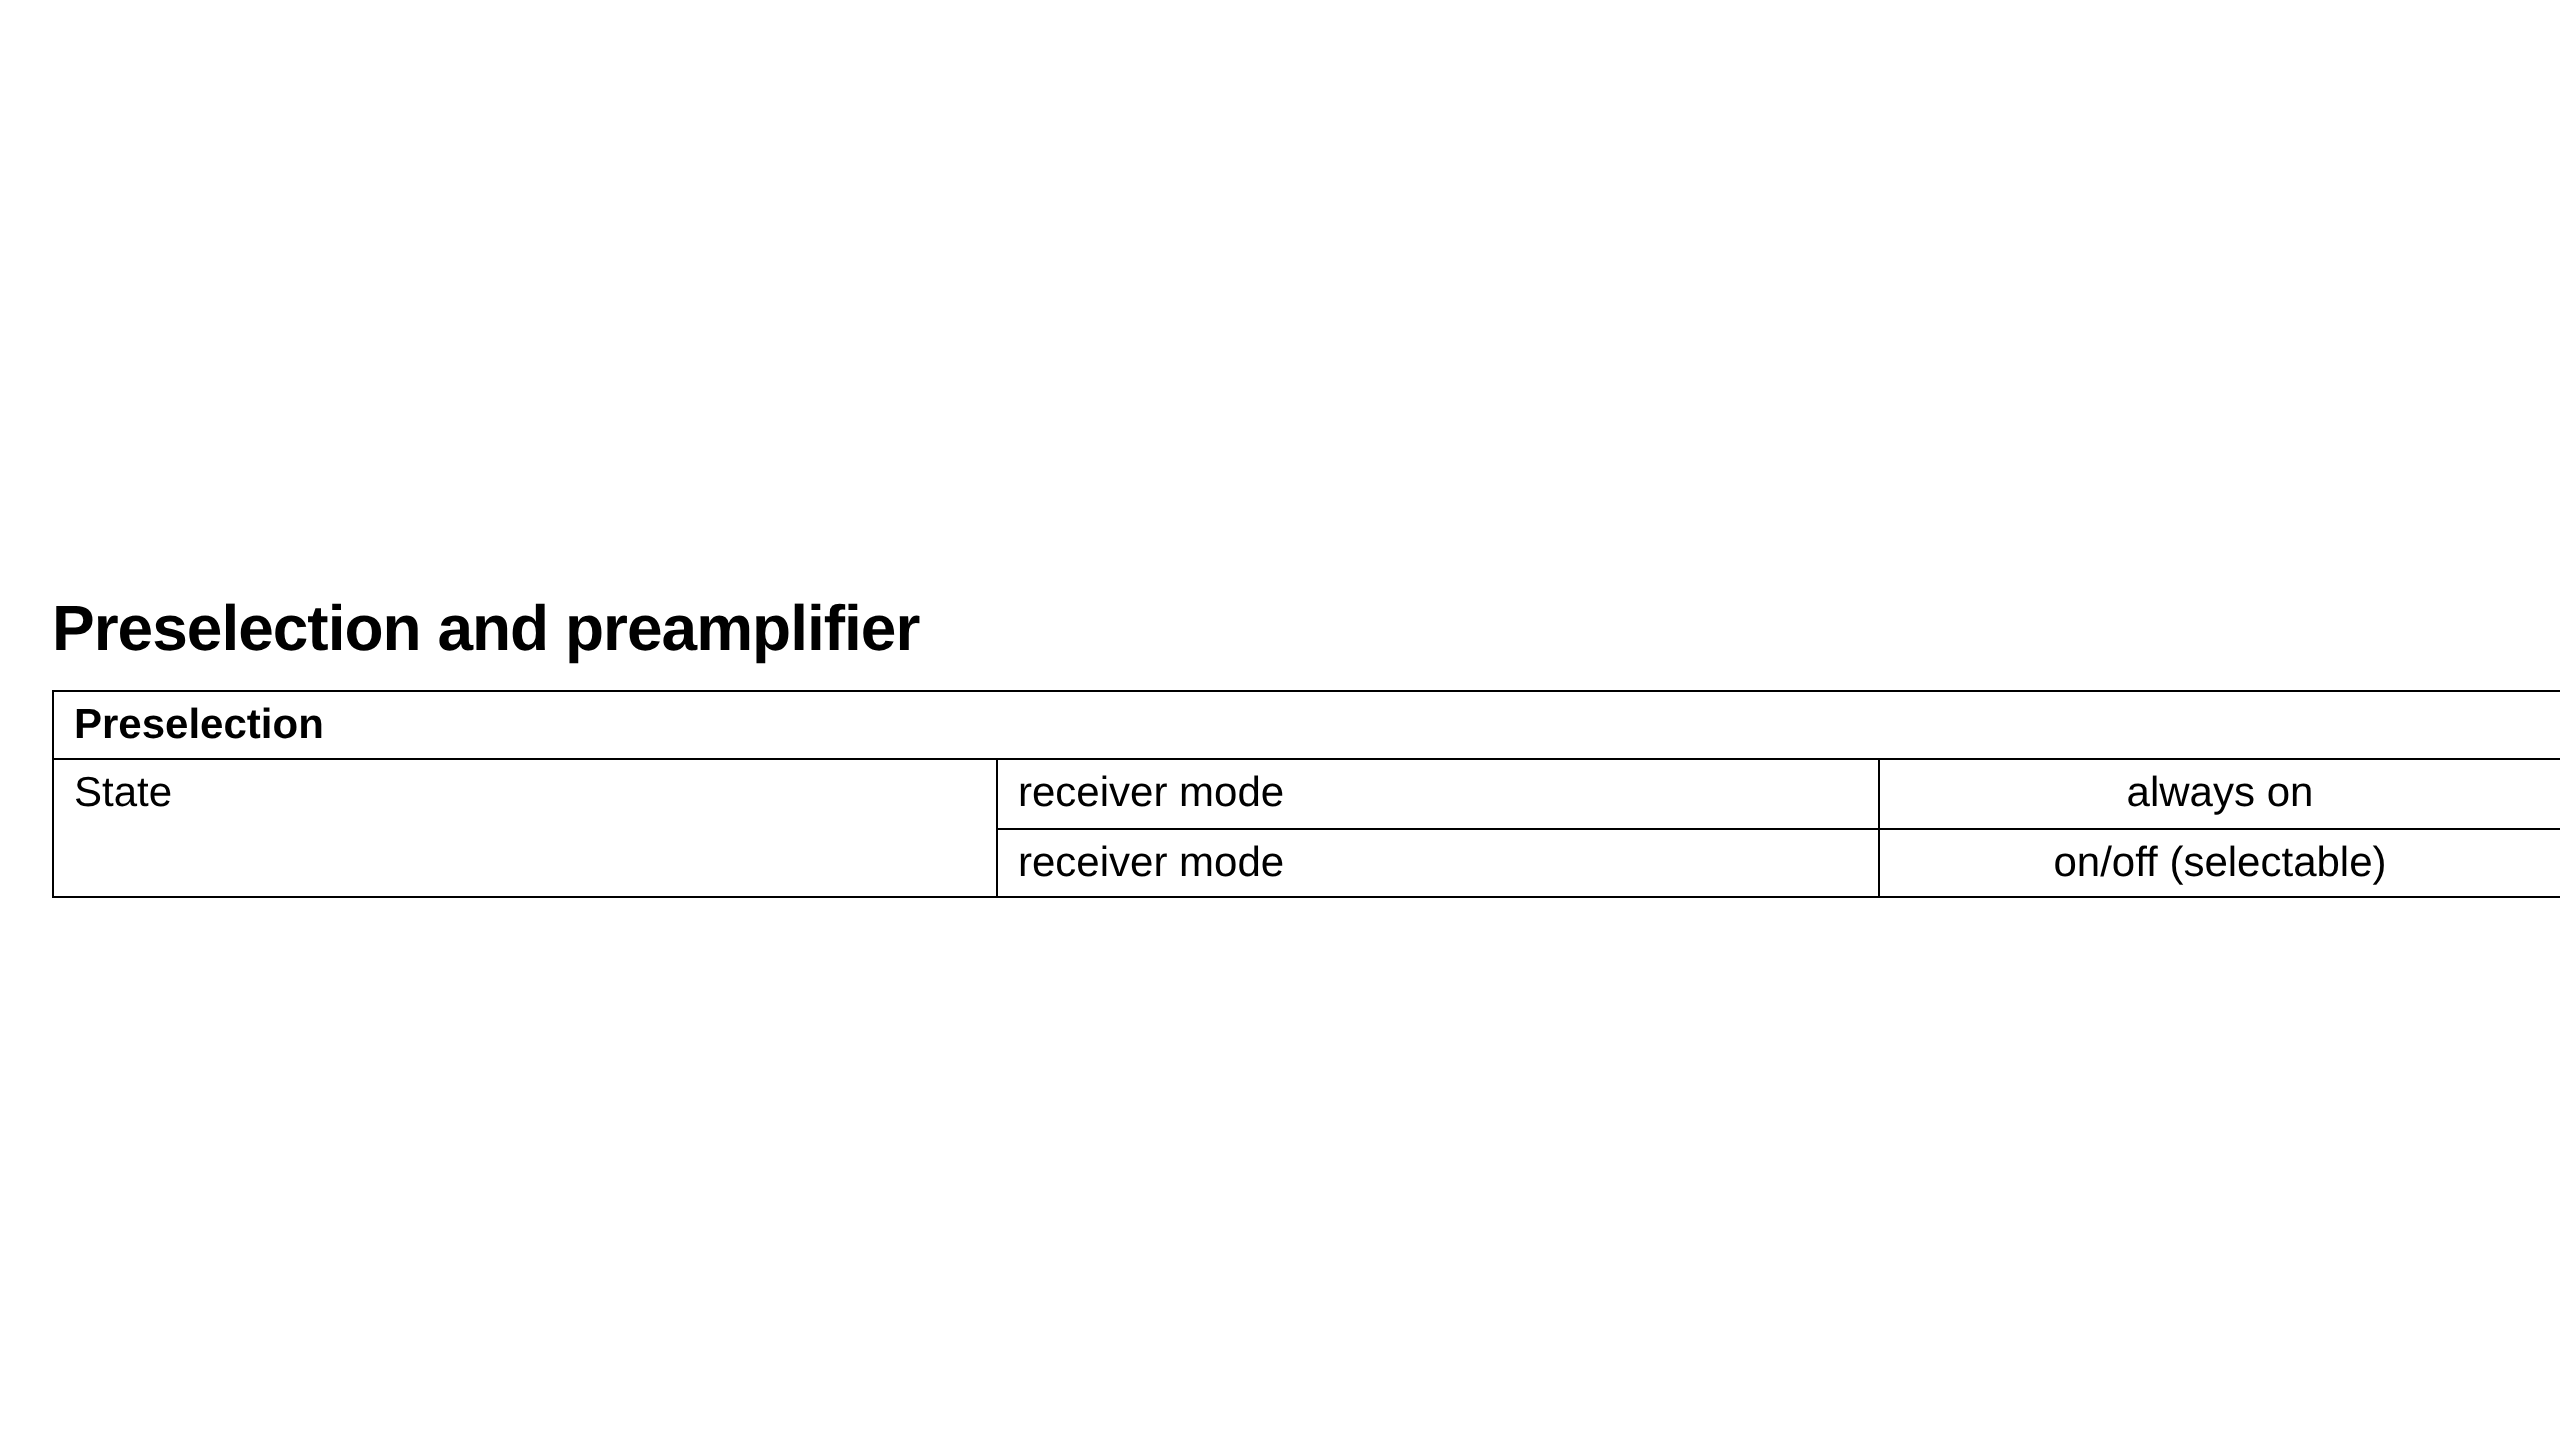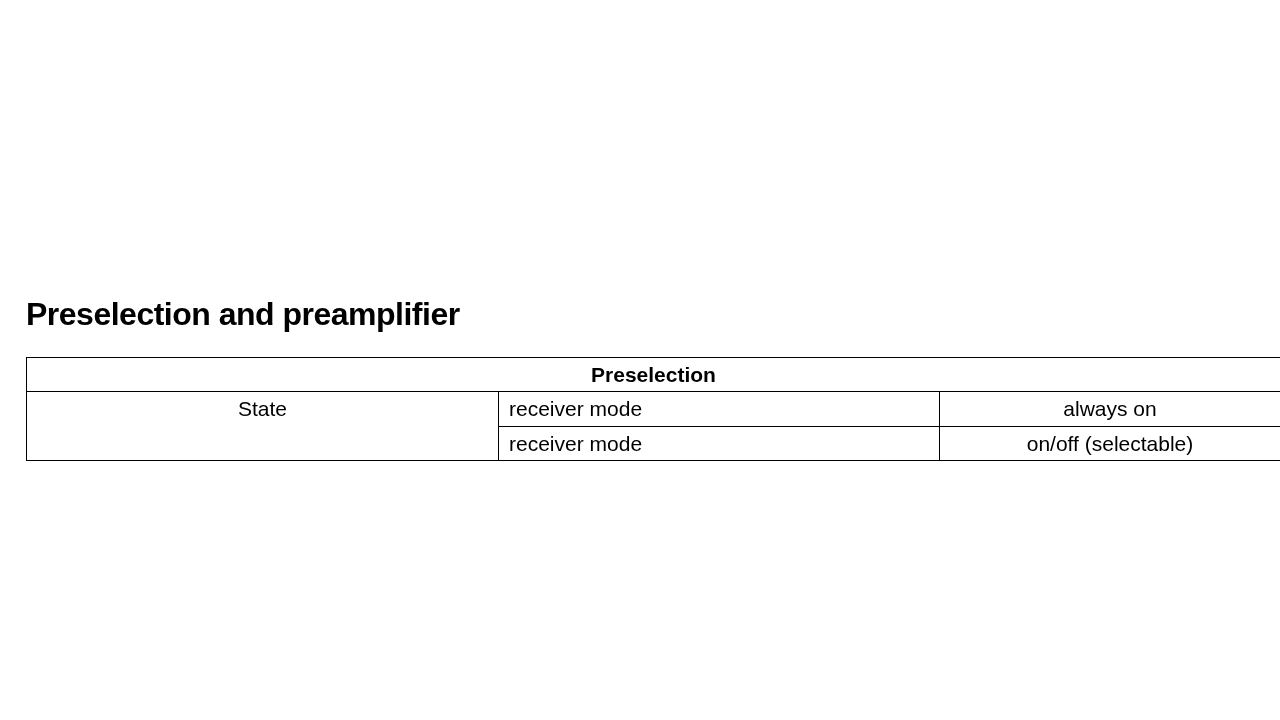--- a/index.html
+++ b/index.html
@@ -17,52 +17,50 @@
     }
     .content {
       position: absolute;
       left: 26px;
       top: 296px;
       right: 0;
     }
     .section-title {
       font-size: 32px;
       font-weight: bold;
-      margin-bottom: 24px;
+      margin-bottom: 12px;
       letter-spacing: -0.5px;
     }
     .spec-table {
       border-collapse: collapse;
       width: 100%;
     }
     .spec-table td {
       border: 1px solid #000000;
       padding: 3px 10px;
       font-size: 21px;
       vertical-align: top;
       line-height: 1.3;
     }
     .header-row td {
       font-weight: bold;
     }
     .col-label {
       width: 472px;
-      text-align: center;
     }
     .col-mode {
       width: 441px;
       margin-top: 20px;
     }
     .col-value {
       border-right: none !important;
       text-align: center;
     }
     .no-right {
       border-right: none !important;
-      text-align: center;
     }
   </style>
 </head>
 <body>
 
 <div class="content">
   <h2 class="section-title">Preselection and preamplifier</h2>
   <table class="spec-table">
     <tbody>
         <tr class="header-row">

